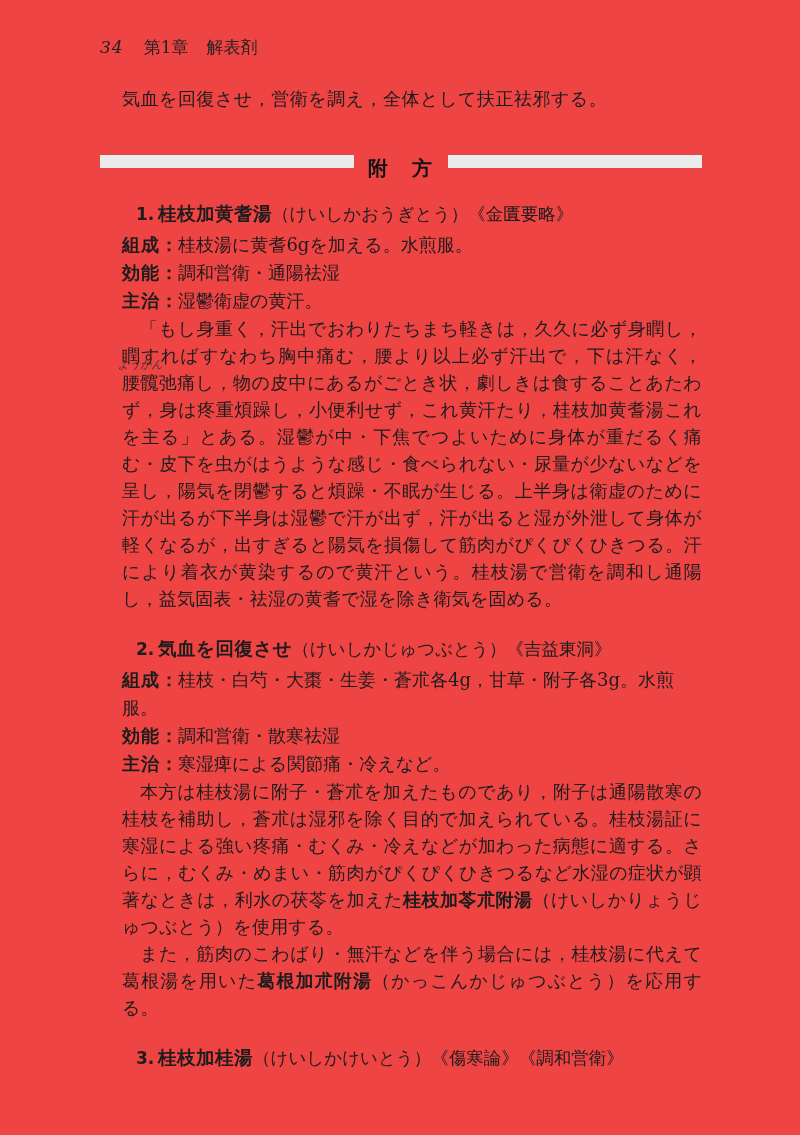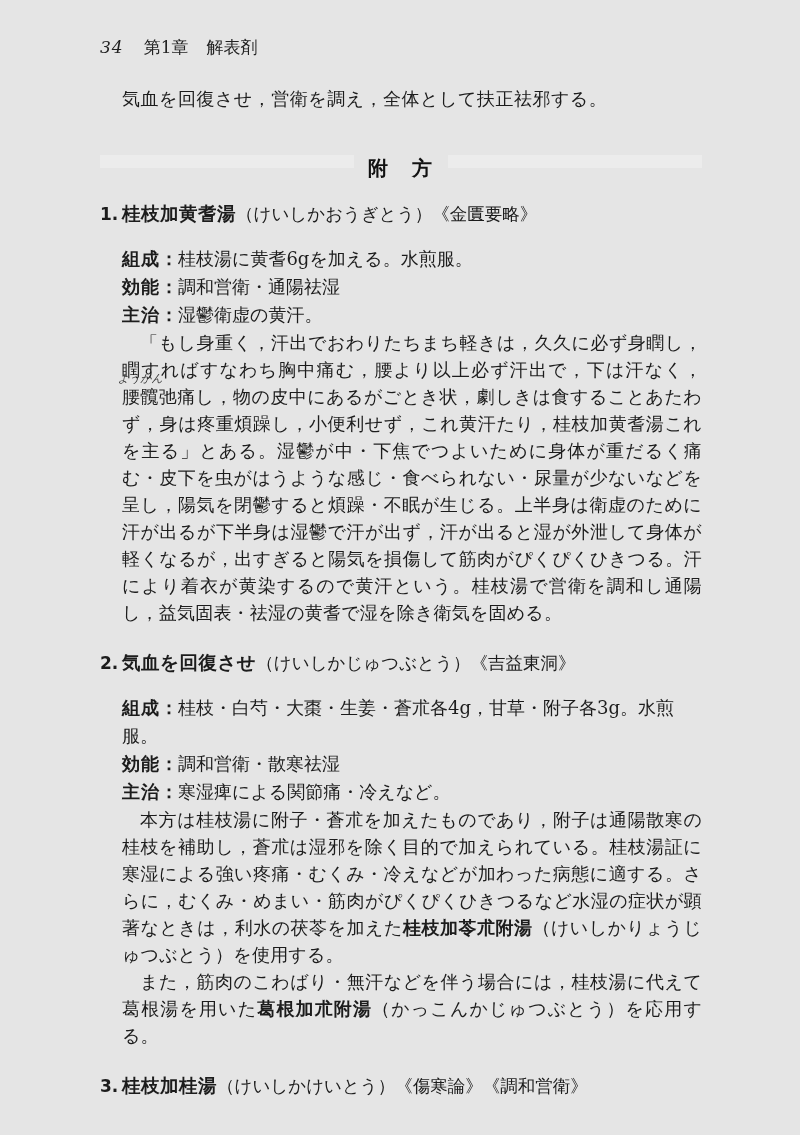--- a/index.html
+++ b/index.html
@@ -1,21 +1,21 @@
 <!DOCTYPE html>
 <html lang="ja"><head>
 <meta charset="utf-8">
 <style>
   html,body{margin:0;padding:0;background:#ffffff;}
   .page{
     position:relative;
     width:800px;height:1135px;
     box-sizing:border-box;
     padding:36px 98px 0 100px;
-    background:#e5e5e5;
+    background:#ef4444;
     color:#1c1c1c;
     font-family:"DejaVu Serif","Liberation Serif",serif;
     overflow:hidden;
   }
   
   .running-head{
     font-size:17px;line-height:22px;color:#222;
   }
   .running-head .folio{font-style:italic;margin-right:20px;letter-spacing:1px;}
   .running-head .chapter{margin-right:18px;}
@@ -37,32 +37,32 @@
   .section-head .section-title{
     padding:0 14px;
     font-family:"DejaVu Sans","Liberation Sans",sans-serif;
     font-weight:bold;font-size:20px;letter-spacing:2px;color:#111;
     white-space:nowrap;
   }
   
   .entries{list-style:none;margin:24px 0 0 0;padding:0;}
   .entry{margin-top:24px;}
   .entry:first-child{margin-top:0;}
-  .entry-head{font-size:18px;line-height:26px;}
+  .entry-head{font-size:18px;line-height:26px;margin-left:36px;}
   .entry-num{
     display:inline-block;width:22px;
     font-family:"DejaVu Sans","Liberation Sans",sans-serif;
     font-weight:bold;font-size:17px;
   }
   .entry-name{
     font-family:"DejaVu Sans","Liberation Sans",sans-serif;
     font-weight:bold;font-size:18.5px;letter-spacing:0.5px;
   }
   .entry-reading,.entry-sources{font-size:17.5px;}
-  .entry-fields{margin:18px 0 0 22px;}
+  .entry-fields{margin:4px 0 0 22px;}
   .field{font-size:18px;line-height:28px;}
   .field-label{
     font-family:"DejaVu Sans","Liberation Sans",sans-serif;
     font-weight:bold;letter-spacing:1px;
   }
   .field-colon{font-family:"DejaVu Sans","Liberation Sans",sans-serif;font-weight:bold;}
   .entry-paragraphs{margin-left:22px;}
   .body-para{
     margin:0;
     font-size:18px;line-height:27px;

